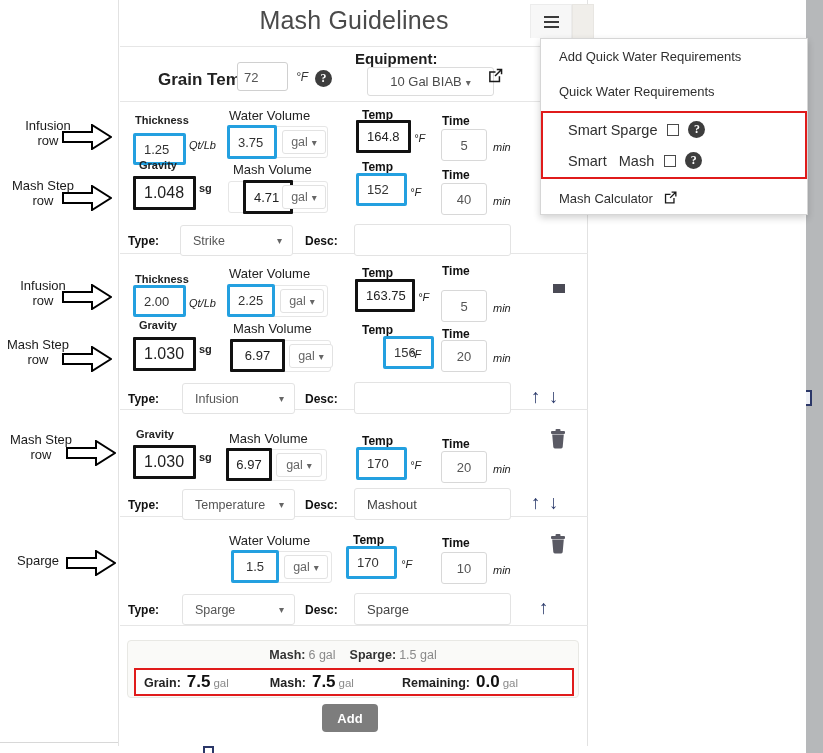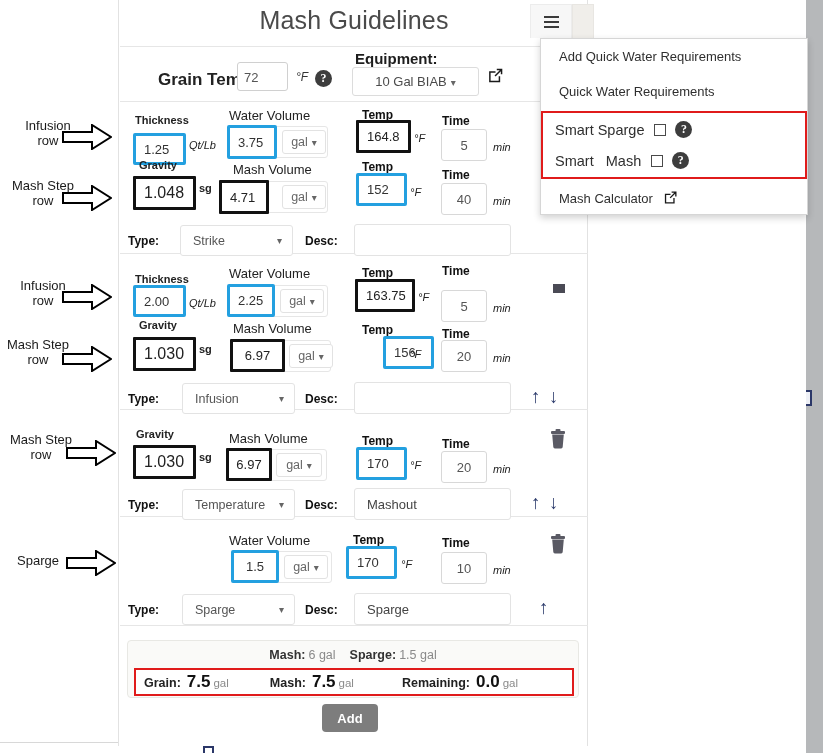--- a/index.html
+++ b/index.html
@@ -72,21 +72,21 @@
     z-index:60;
   }
   .menu-item {
     padding:9px 18px; font-size:13px; color:#2f2f2f; cursor:pointer;
     white-space:nowrap; line-height:17px;
   }
   .menu-highlight {
     border:2px solid #e01b1b; margin:2px 0px; padding:1px 0;
   }
   .menu-row-check {
-    display:flex; align-items:center; padding:7px 12px; font-size:14.5px;
+    display:flex; align-items:center; padding:7px 25px; font-size:14.5px;
     color:#2f2f2f; cursor:pointer;
   }
   .mi-label { }
   .mi-label.spaced { letter-spacing:0px; }
   .chk {
     width:12px; height:12px; border:1.5px solid #4a4a4a; background:#fff;
     display:inline-block; margin:0 9px 0 10px; flex:none;
   }
   .qmark {
     display:inline-flex; align-items:center; justify-content:center;
@@ -110,21 +110,21 @@
     font-size:13px; color:#555; padding:0 0 0 6px; line-height:29px;
   }
   .grain-unit {
     position:absolute; left:177px; top:70px; font-size:12px; font-style:italic; color:#333;
   }
   .grain-q { position:absolute; left:196px; top:68px; }
   .equip-lbl {
     position:absolute; left:236px; top:50px; font-size:15px; font-weight:bold; color:#1d1d1d;
   }
   .equip-select {
-    position:absolute; left:233px; top:67px; width:127px; height:29px;
+    position:absolute; left:248px; top:67px; width:127px; height:29px;
     border:1px solid #dcdcdc; border-radius:3px; background:#fff;
     font-size:13px; color:#4b4b4b; text-align:center; line-height:28px;
   }
   .caret { display:inline-block; margin-left:4px; color:#666; font-size:10px; }
   .equip-ext { position:absolute; left:368px; top:67px; }
 
   
   .step-row { position:absolute; left:1px; width:468px; border-bottom:1px solid #e6e6e6; }
   .flabel { position:absolute; font-size:11.5px; color:#222; white-space:nowrap; }
   .flabel.bold { font-weight:bold; font-size:11px; }
@@ -232,21 +232,21 @@
       <div class="flabel" style="left:110px; top:108px; font-size:13px;">Water Volume</div>
       <div class="unit-sel-wide" style="left:109px; top:126px; width:100px; height:32px;"></div>
       <div class="fbox blue" style="left:108px; top:125px; width:50px; height:34px;">3.75</div>
       <div class="unit-sel" style="left:163px; top:130px; width:44px; height:24px;">
         <span>gal</span>
           <span class="caret">▾</span>
       </div>
 
       <div class="flabel" style="left:114px; top:162px; font-size:13px;">Mash Volume</div>
       <div class="unit-sel-wide" style="left:109px; top:181px; width:100px; height:32px;"></div>
-      <div class="fbox black" style="left:100px; top:180px; width:50px; height:34px;">4.71</div>
+      <div class="fbox black" style="left:124px; top:180px; width:50px; height:34px;">4.71</div>
       <div class="unit-sel" style="left:163px; top:185px; width:44px; height:24px;">
         <span>gal</span>
           <span class="caret">▾</span>
       </div>
 
       <div class="tlbl" style="left:243px; top:108px;">Temp</div>
       <div class="fbox black" style="left:237px; top:120px; width:55px; height:33px;">164.8</div>
       <div class="unit-ital" style="left:295px; top:132px;">°F</div>
       <div class="tlbl" style="left:243px; top:160px;">Temp</div>
       <div class="fbox blue" style="left:237px; top:173px; width:51px; height:33px;">152</div>

